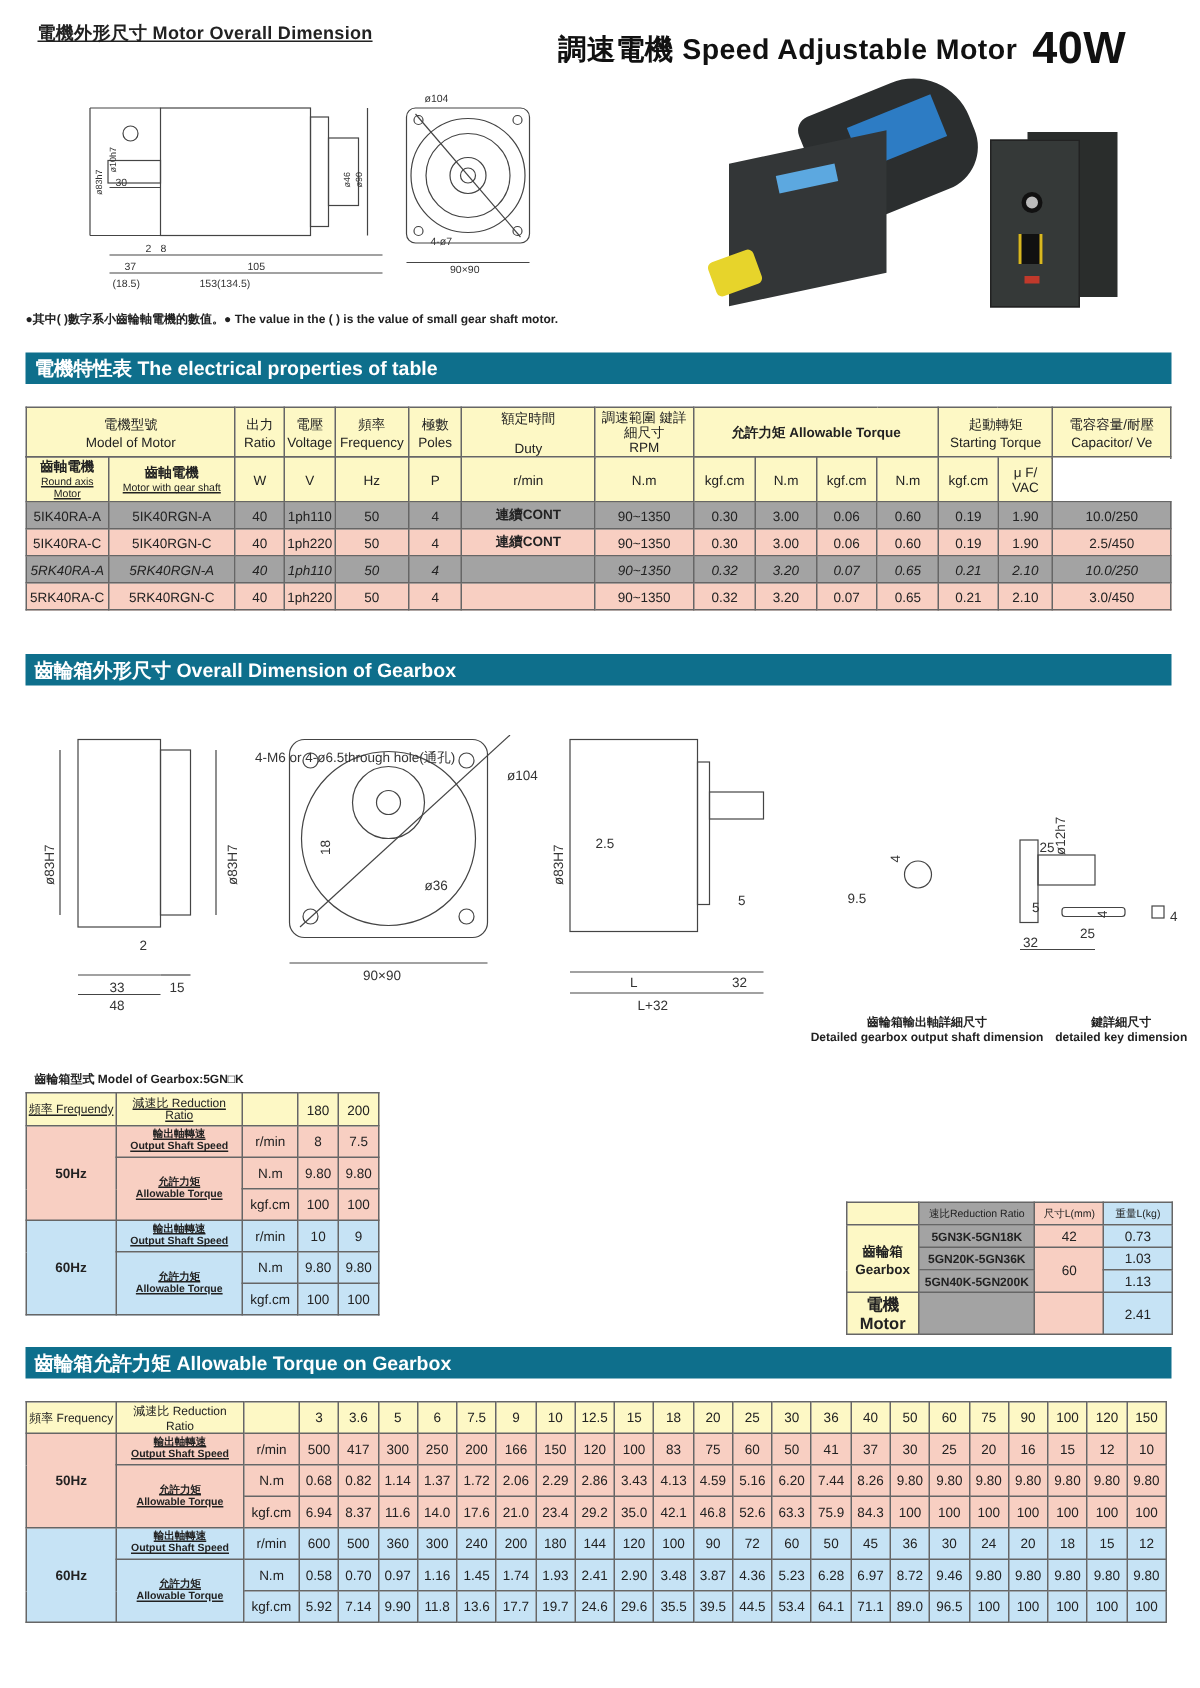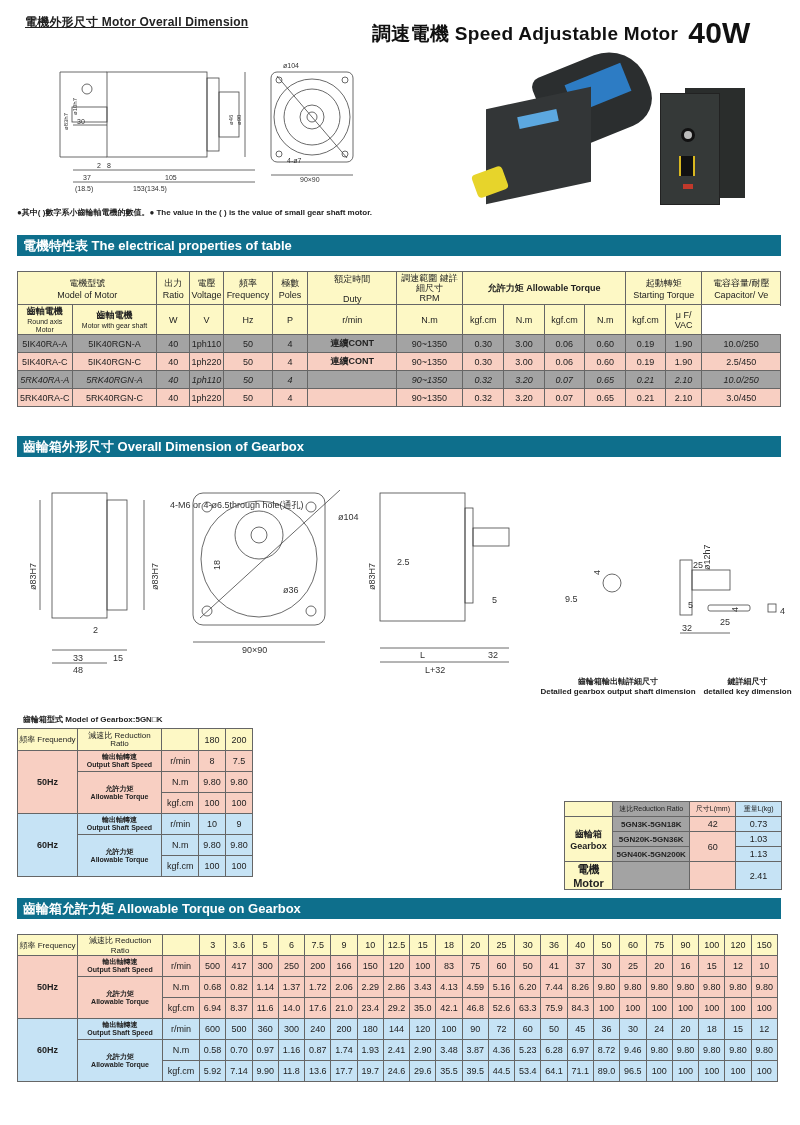--- a/index.html
+++ b/index.html
@@ -9,21 +9,21 @@
   .main-title { font-size: 19px; font-weight: bold; color: #111; letter-spacing: 0.3px; }
   .main-title .watt { font-size: 30px; font-weight: bold; margin-left: 10px; vertical-align: -3px; }
   .bar { position: absolute; left: 17px; width: 764px; height: 21px; background: #0e6f8c; color: #fff; font-size: 13px; font-weight: bold; padding-left: 6px; line-height: 21px; }
   .note { font-size: 8px; color: #222; font-weight: bold; }
   table { border-collapse: collapse; position: absolute; font-family: "Liberation Sans", sans-serif; }
   td { border: 1px solid #666; text-align: center; vertical-align: middle; font-size: 9px; padding: 0 1px; color: #222; }
   .hdr { background: #fdf8c5; }
   .vio { background: #a3a3a3; }
   .pnk { background: #f8cfc2; }
   .blu { background: #c6e3f5; }
-  .tiny { font-size: 7px; line-height: 8px; }
+  .tiny { font-size: 7px; line-height: 8px; text-decoration: underline; }
   .bold { font-weight: bold; }
   .caption { font-size: 8px; font-weight: bold; text-align: center; line-height: 10px; }
   svg text { font-family: "Liberation Sans", sans-serif; }
 </style>
 </head>
 <body>
 
 <div class="abs sec-title-small" style="left:25px;top:14px;text-decoration:underline;">電機外形尺寸  Motor Overall Dimension</div>
 <div class="abs main-title" style="left:372px;top:16px;">
   <span>調速電機 Speed Adjustable Motor</span><span class="watt">40W</span>
@@ -616,21 +616,21 @@
       <tr class="blu" style="height: 21px;">
         <td rowspan="2" class="tiny bold">
           <div>允許力矩</div>
           <div>Allowable Torque</div>
         </td>
         <td>N.m</td>
         <td>0.58</td>
         <td>0.70</td>
         <td>0.97</td>
         <td>1.16</td>
-        <td>0.87</td>
+        <td>1.45</td>
         <td>1.74</td>
         <td>1.93</td>
         <td>2.41</td>
         <td>2.90</td>
         <td>3.48</td>
         <td>3.87</td>
         <td>4.36</td>
         <td>5.23</td>
         <td>6.28</td>
         <td>6.97</td>

